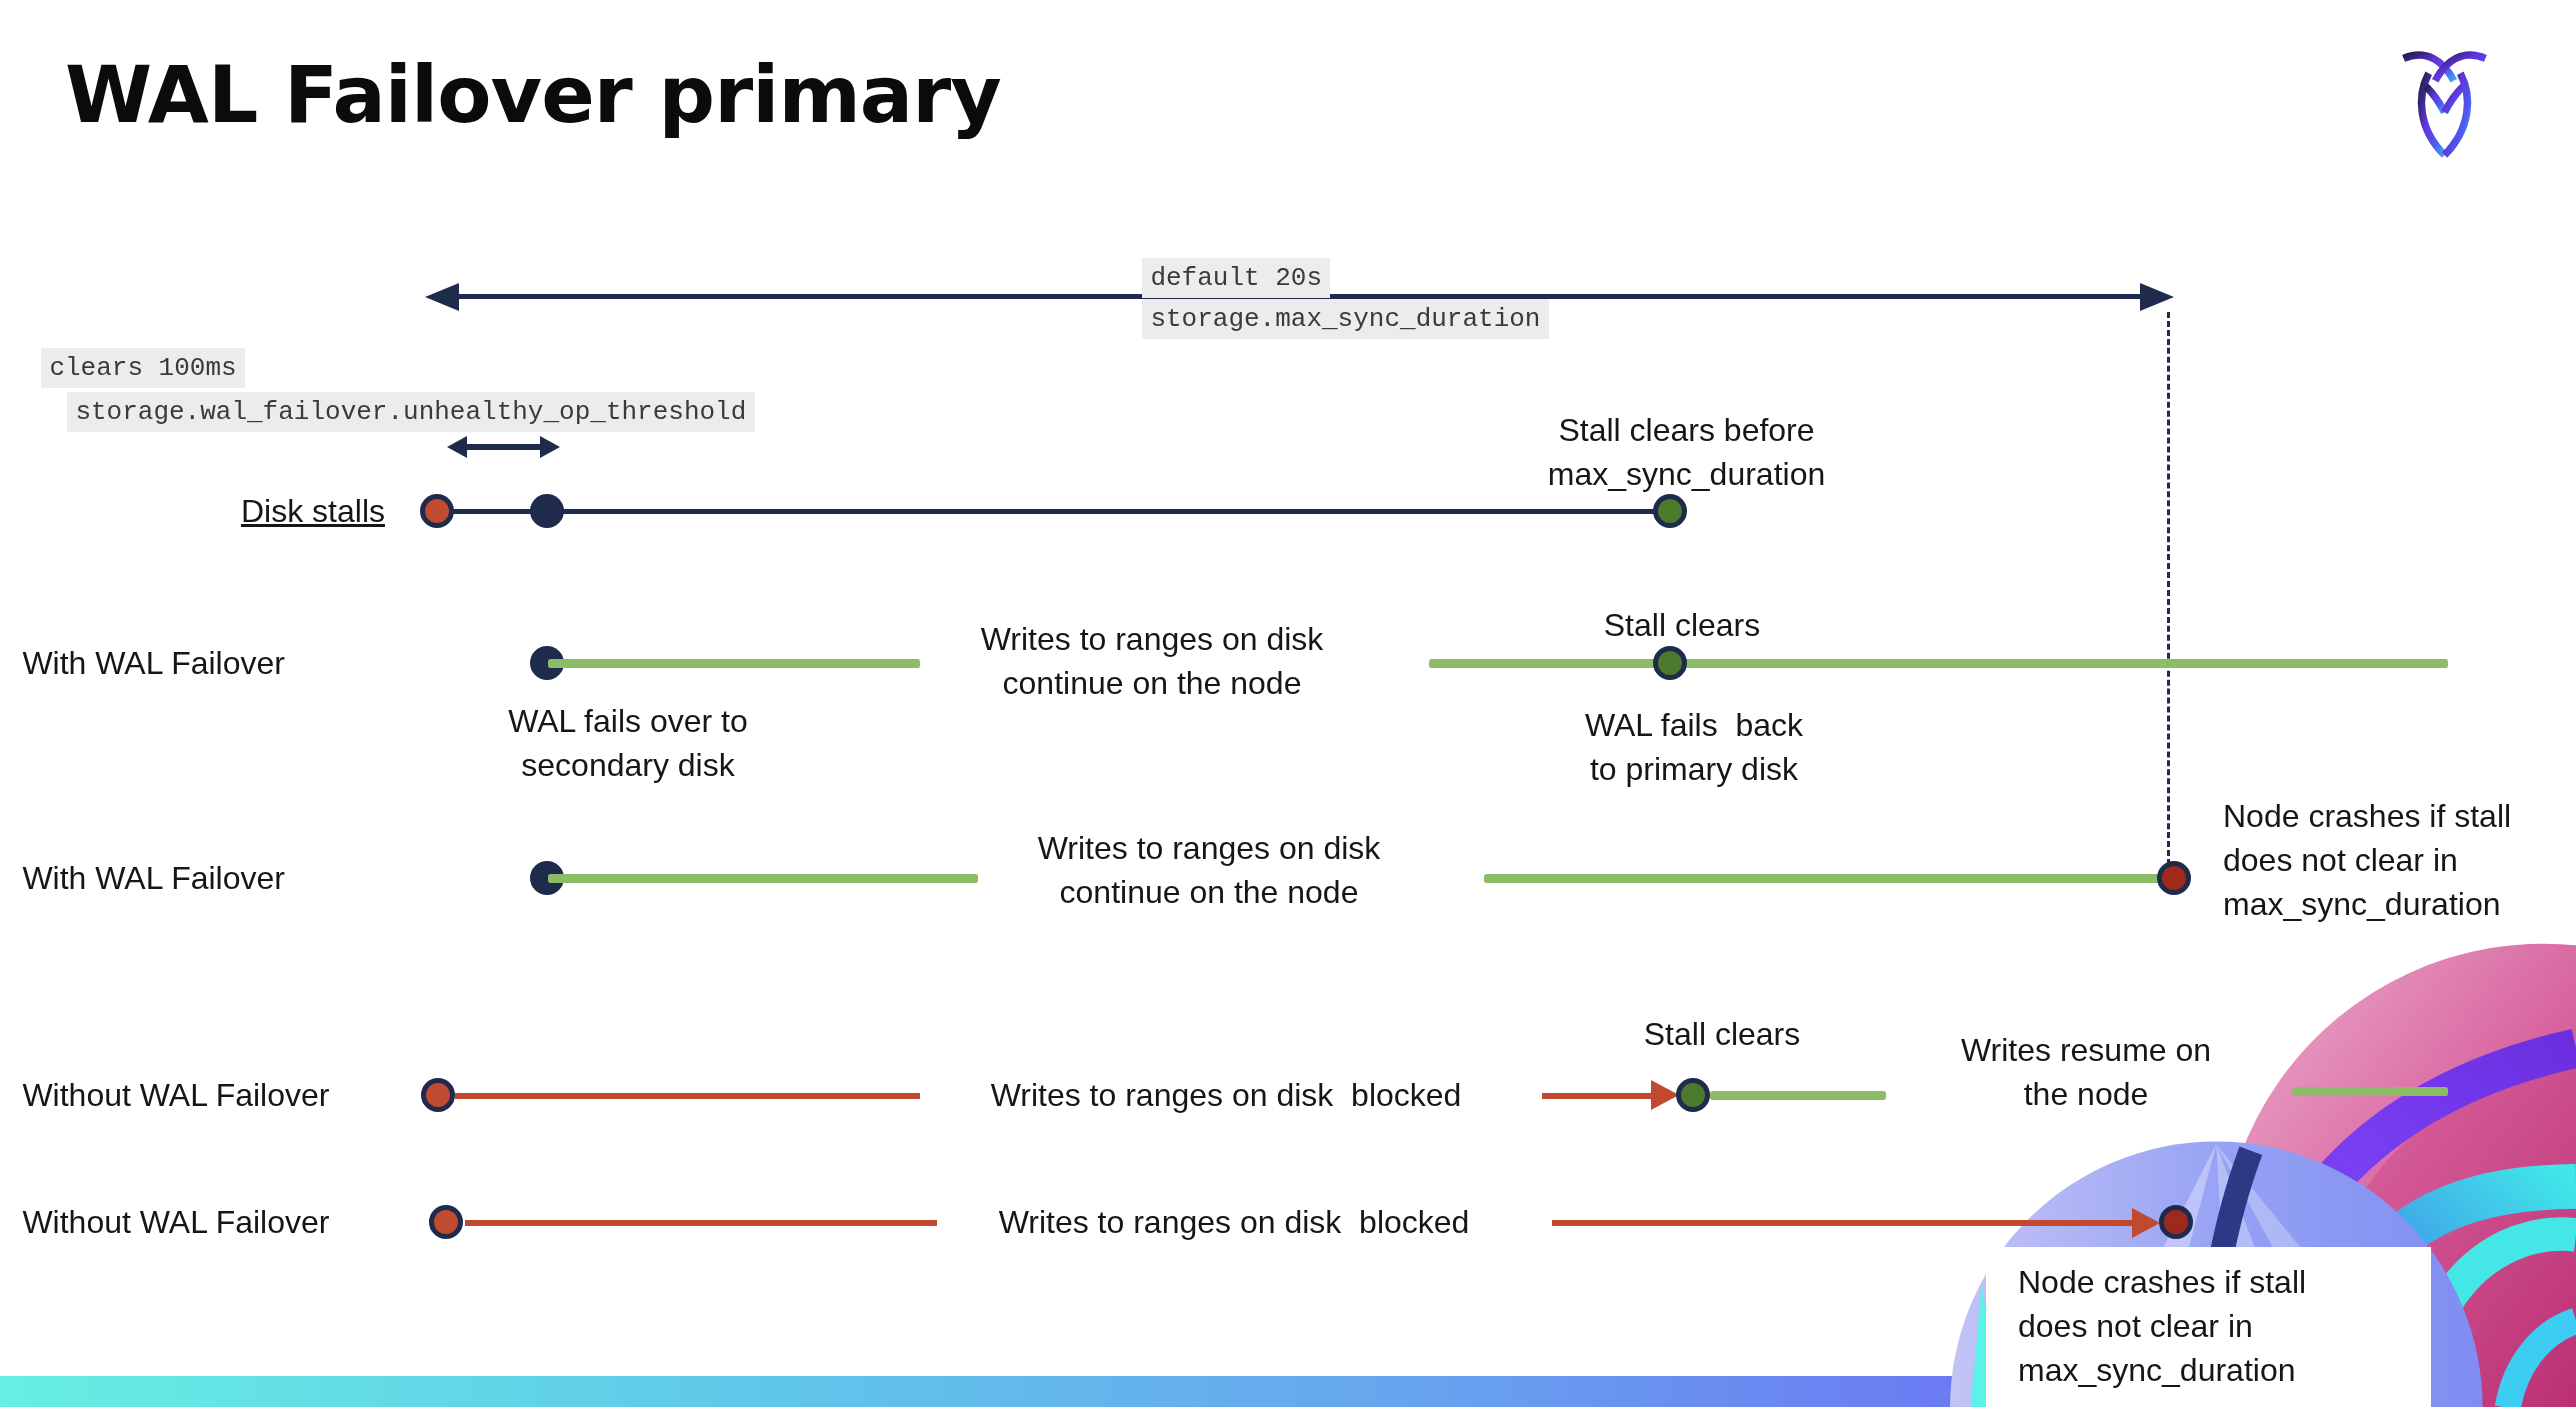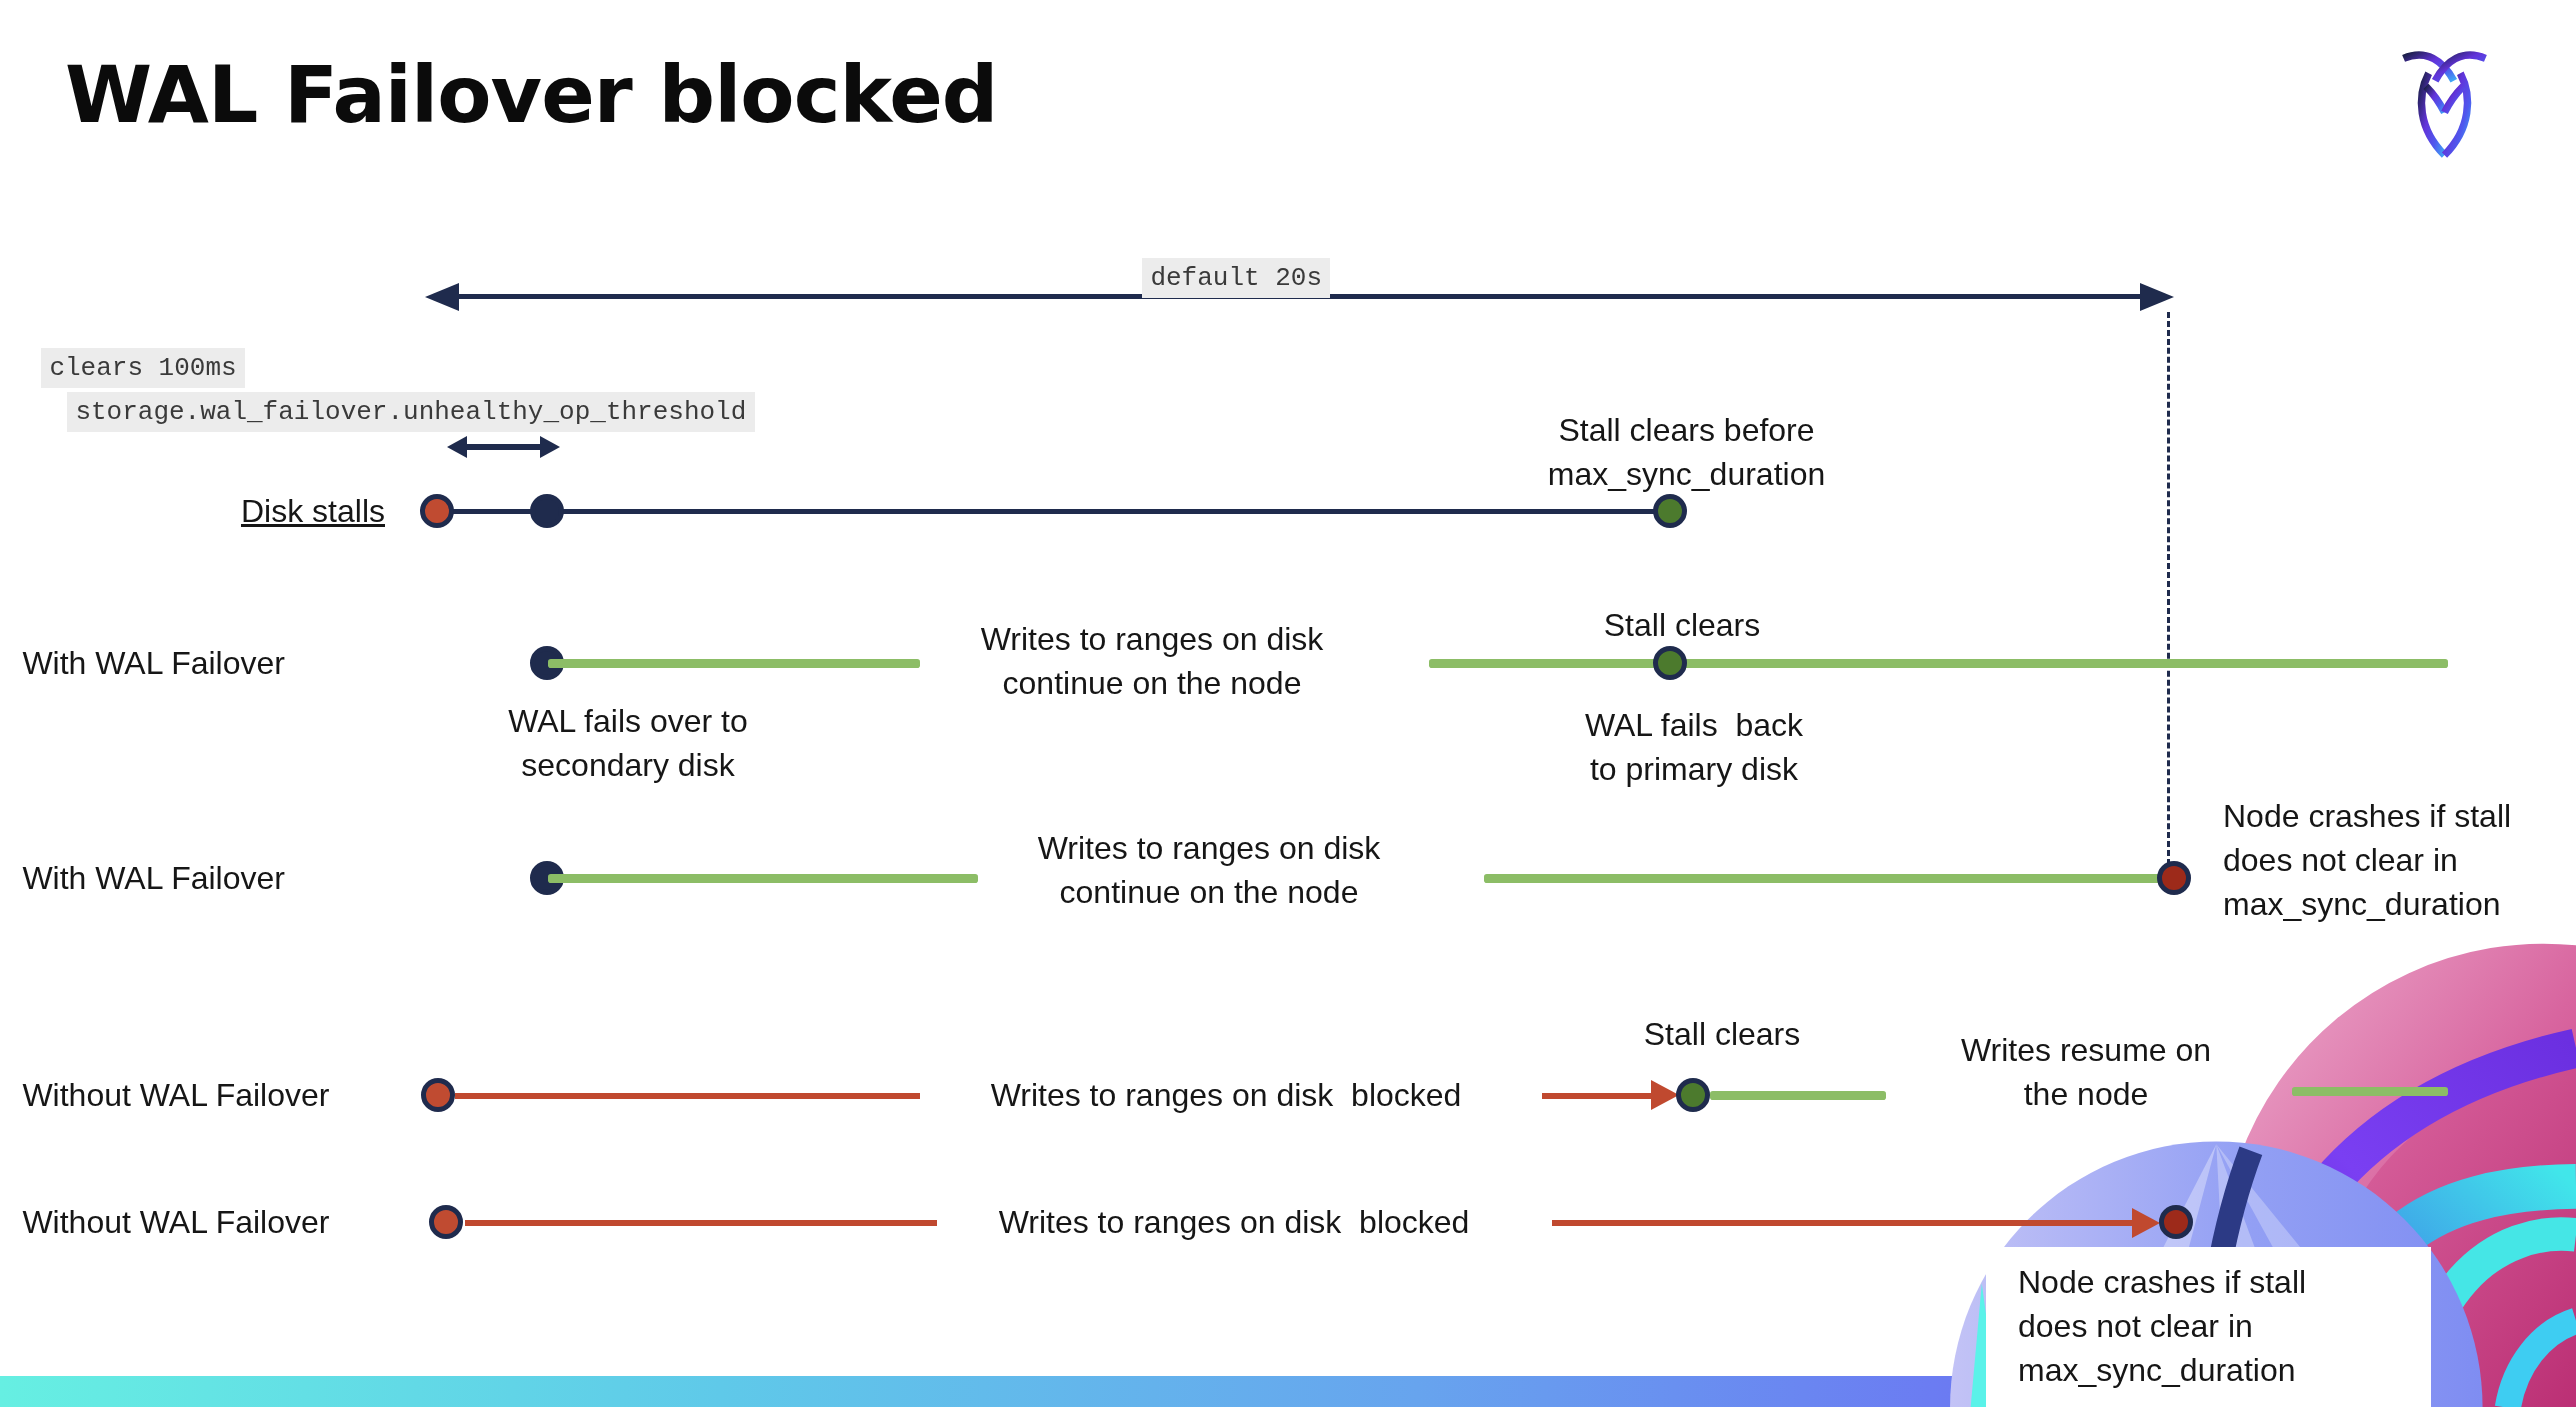--- a/index.html
+++ b/index.html
@@ -80,21 +80,21 @@
 
     <path d="M 30 525 A 285 285 0 0 1 600 525 Z" fill="url(#gDome)"></path>
     <path d="M 315 243 L 170 525 L 240 525 Z" fill="#ffffff" opacity="0.35"></path>
     <path d="M 315 243 L 330 525 L 420 525 Z" fill="#ffffff" opacity="0.30"></path>
     <path d="M 315 243 L 470 525 L 545 525 Z" fill="#ffffff" opacity="0.28"></path>
     <path d="M 300 525 C 306 430 322 330 352 250" fill="none" stroke="#2c3a85" stroke-width="26"></path>
 
     <path d="M 52 525 L 64 392 L 82 525 Z" fill="#5af2e9"></path>
   </svg>
 
-  <div class="abs title" style="left:65px;top:49px;">WAL Failover blocked</div>
+  <div class="abs title" style="left:65px;top:49px;">WAL Failover primary</div>
 
   <svg class="abs" style="left:2398px;top:45px;" width="93" height="117" viewBox="0 0 100 125" aria-hidden="true">
     <defs>
       <linearGradient id="gLogo" x1="0" y1="0" x2="1" y2="1">
         <stop offset="0" stop-color="#1b1f48"></stop>
           <stop offset="0.4" stop-color="#6233d9"></stop>
         <stop offset="0.72" stop-color="#4e59ee"></stop>
           <stop offset="1" stop-color="#3fa9f5"></stop>
       </linearGradient>
     </defs>
@@ -107,20 +107,23 @@
       <path d="M50 72 C44 60 38 52 30 44"></path>
       <path d="M50 72 C56 60 62 52 70 44"></path>
     </g>
   </svg>
 
   <div class="hline navy-line" style="left:453px;top:294px;width:1692px;"></div>
   <div class="tri" style="left:425px;top:283px;border-top:14px solid transparent;border-bottom:14px solid transparent;border-right:34px solid var(--navy);"></div>
   <div class="tri" style="left:2140px;top:283px;border-top:14px solid transparent;border-bottom:14px solid transparent;border-left:34px solid var(--navy);"></div>
   <div class="abs" style="left:1142px;top:258px;">
     <span class="mono">default 20s</span>
+  </div>
+  <div class="abs" style="left:1142px;top:299px;">
+    <span class="mono">storage.max_sync_duration</span>
   </div>
 
   <div class="abs" style="left:41px;top:348px;">
     <span class="mono">clears 100ms</span>
   </div>
   <div class="abs" style="left:41px;top:392px;padding-left:26px;">
     <span class="mono">storage.wal_failover.unhealthy_op_threshold</span>
   </div>
 
   <div class="hline navy-line" style="left:465px;top:444px;width:77px;height:5.6px;"></div>

